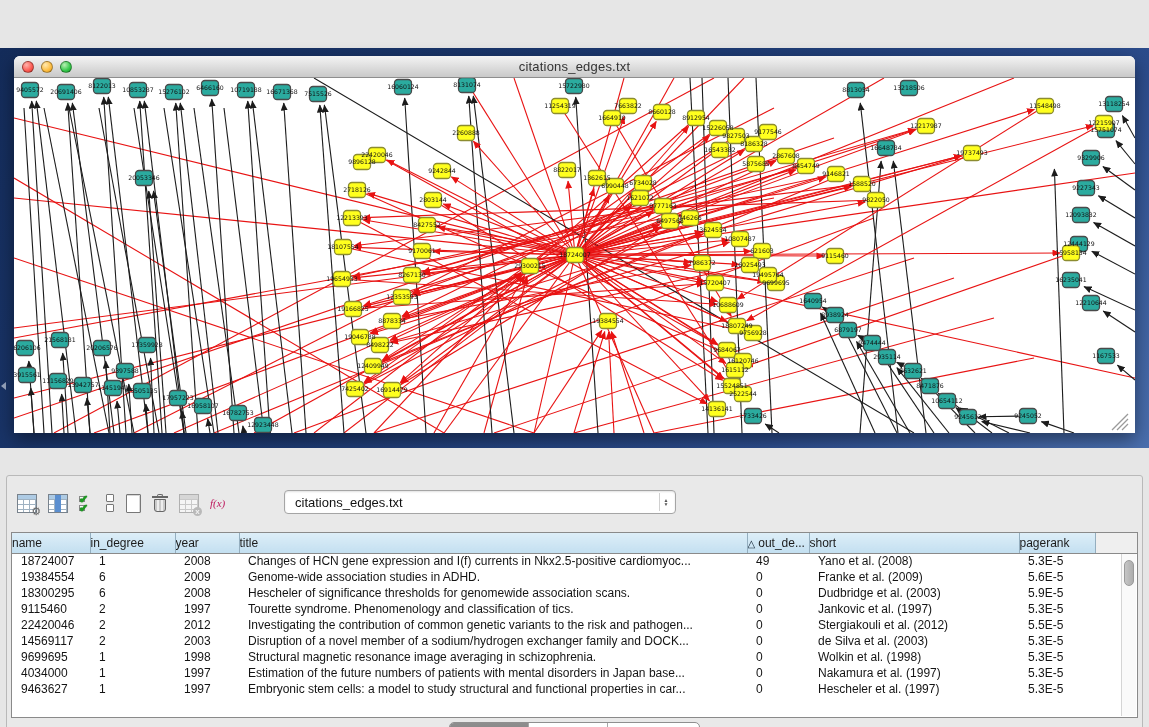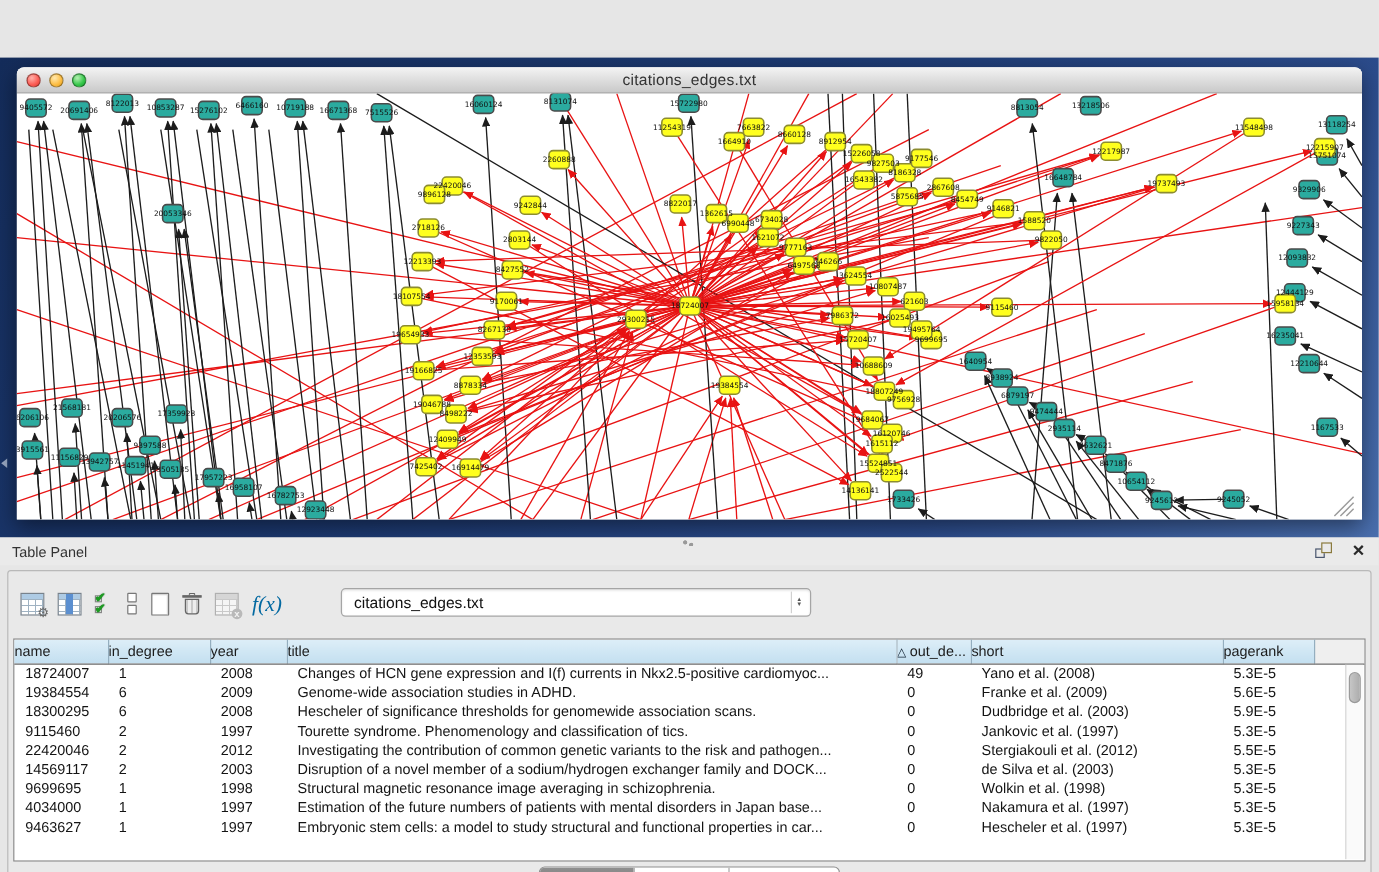--- a/index.html
+++ b/index.html
@@ -64,21 +64,21 @@
   .rowsicon { width:10px; height:19px; }
   .rowsicon i { position:absolute; left:1px; width:8px; height:8px; border:1px solid #777; background:#fdfdfd; border-radius:1px; }
   .rowsicon .r1 { top:0; } .rowsicon .r2 { top:10px; }
   .docicon { width:15px; height:19px; background:#fff; border:1px solid #777; border-radius:1px;
     box-shadow:inset -3px 3px 0 -2px #d8d8d8; }
   .trashicon { width:16px; height:19px; }
   .trashicon .lid { position:absolute; left:0; top:2px; width:16px; height:2px; background:#9a9a9a; border:1px solid #666; }
   .trashicon .hdl { position:absolute; left:5px; top:0; width:6px; height:3px; border:1px solid #666; border-bottom:none; border-radius:2px 2px 0 0; }
   .trashicon .body { position:absolute; left:2px; top:5px; width:12px; height:13px; border:1px solid #666; border-radius:0 0 3px 3px;
     background:repeating-linear-gradient(to right,#c9c9c9 0 2px,#ededed 2px 4px); }
-  .fxicon { width:22px; height:19px; font-family:"Liberation Serif", serif; font-style:italic; font-size:18px; color:#0369a1; line-height:19px; }
+  .fxicon { width:22px; height:19px; font-family:"Liberation Serif", serif; font-style:italic; font-size:11px; color:#be185d; line-height:19px; }
 
   .combo { position:absolute; left:277px; top:14px; width:392px; height:24px; background:#fff;
     border:1px solid #a5a5a5; border-radius:4px; box-shadow:inset 0 1px 2px rgba(0,0,0,.12); cursor:pointer; }
   .combo .val { position:absolute; left:10px; top:4px; font-size:13px; color:#111; }
   .combo .step { position:absolute; right:3px; top:2px; width:13px; height:18px; border-left:1px solid #d0d0d0;
     display:flex; flex-direction:column; align-items:center; justify-content:center; color:#555; }
   .combo .step span { font-size:5px; line-height:4.5px; }
 
   
   .dtable { position:absolute; left:4px; top:56px; width:1127px; height:186px; background:#fff; border:1px solid #8a8a8a; }
@@ -589,29 +589,20 @@
             <text x="736" y="189" text-anchor="middle" font-size="6.2" fill="#111">16025493</text>
             <line x1="1098" y1="352" x2="1114" y2="336" stroke="#9a9a9a" stroke-width="1.2"></line>
             <line x1="1103" y1="352" x2="1114" y2="341" stroke="#9a9a9a" stroke-width="1.2"></line>
             <line x1="1108" y1="352" x2="1114" y2="346" stroke="#9a9a9a" stroke-width="1.2"></line>
           </svg>
       </div>
     </div>
   </div>
 
   <div class="table-panel">
-    <div class="tp-header">
-      <span class="tp-title">Table Panel</span>
-      <span class="splitter-grip"></span>
-      <span class="tp-float">
-          <i class="sq1"></i>
-          <i class="sq2"></i>
-        </span>
-      <span class="tp-close">×</span>
-    </div>
 
     <div class="tp-inner">
       <div class="toolbar">
         <span class="icn">
             <i class="tblicon"></i>
             <span class="gearbadge">⚙</span>
           </span>
         <span class="icn">
             <i class="tblicon colsel"></i>
           </span>

